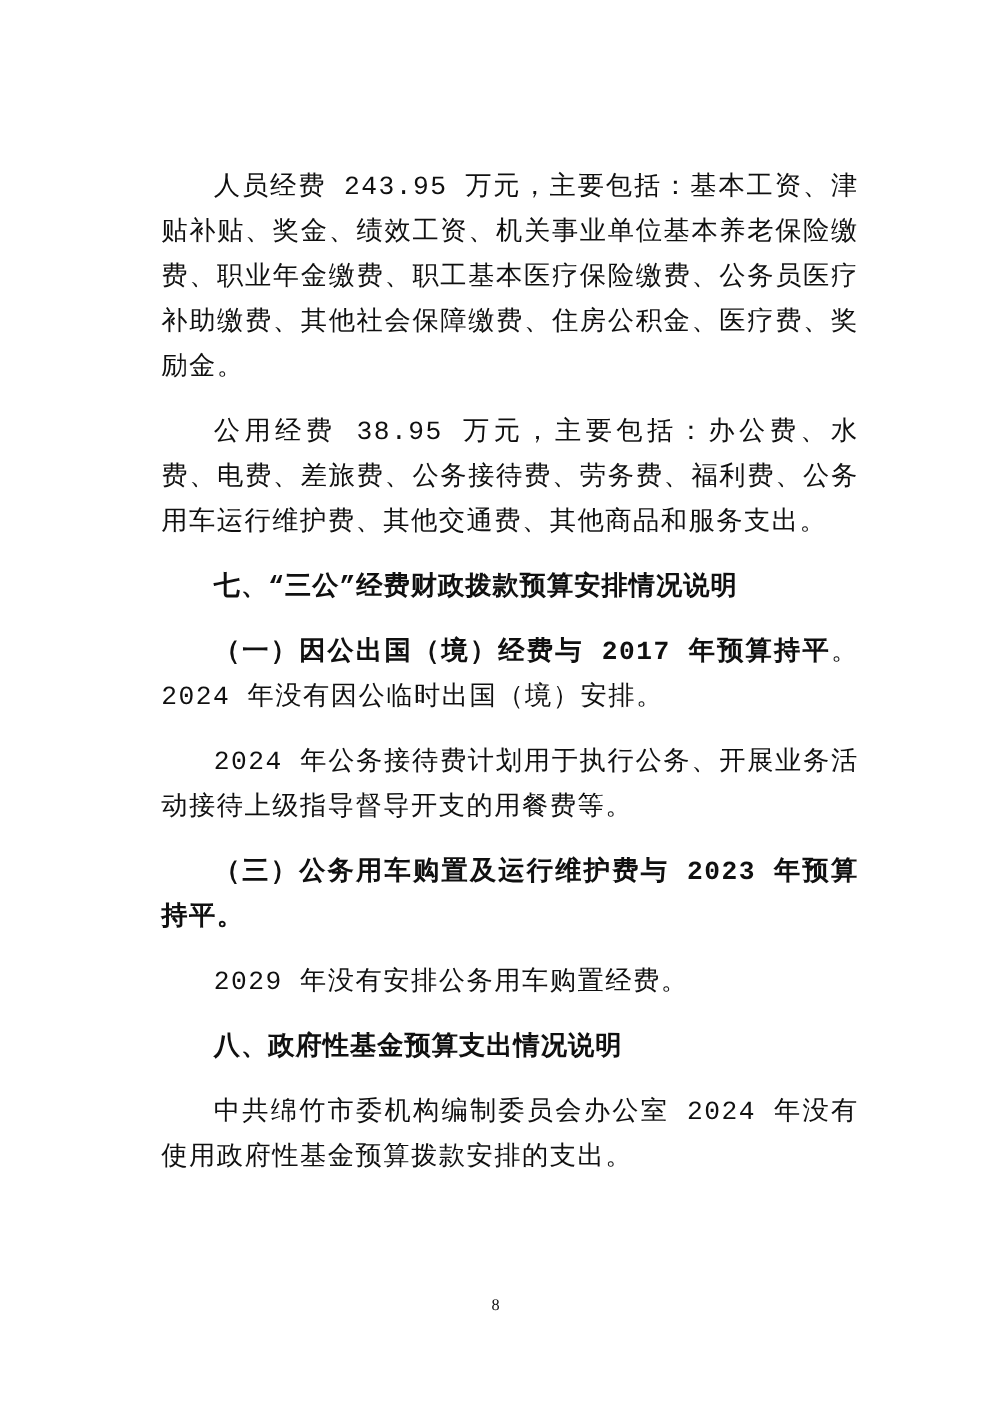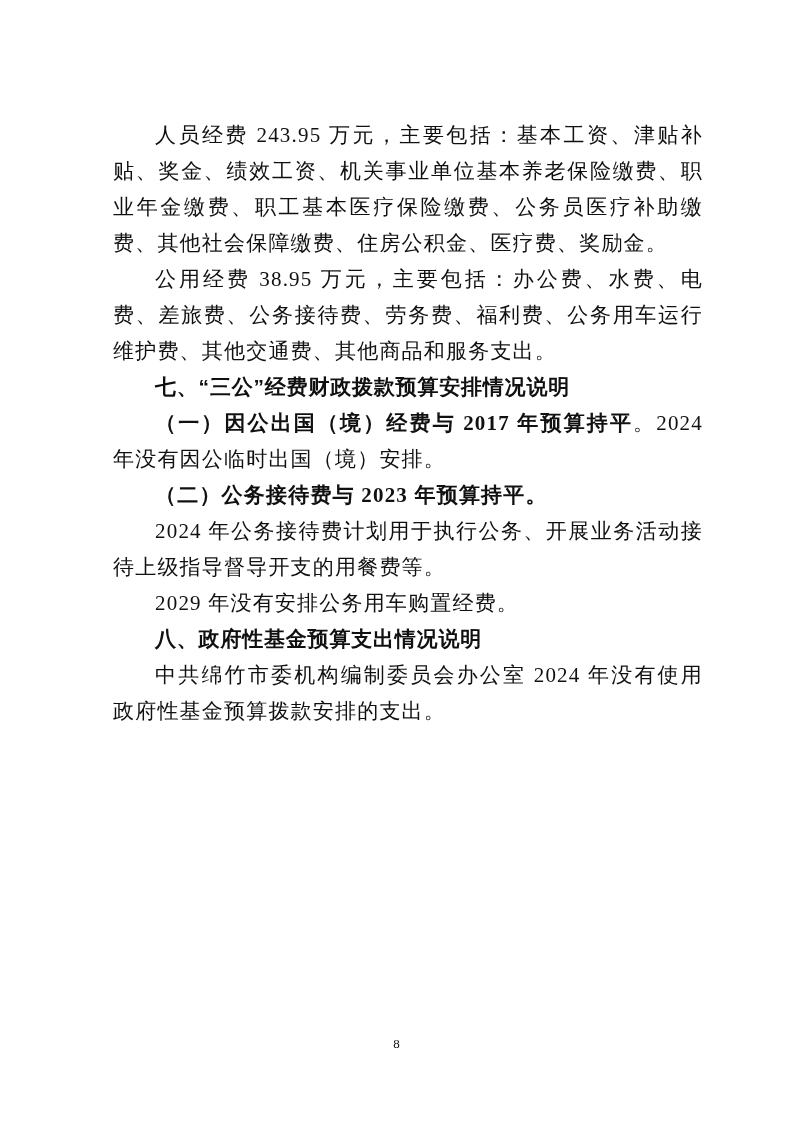--- a/index.html
+++ b/index.html
@@ -21,23 +21,24 @@
     left: 113px;
     top: 117px;
     width: 590px;
     font-size: 21px;
     line-height: 36px;
     letter-spacing: 1.2px;
     text-align: justify;
     text-justify: inter-ideograph;
   }
   .content p {
-    margin: 0;
+    margin: 16px;
     padding: 0;
     text-indent: 2em;
+    font-family: Liberation Mono, monospace;
   }
   .heading {
     font-family: "Liberation Sans", "DejaVu Sans", sans-serif;
     font-weight: 700;
     letter-spacing: 0.8px;
   }
   .subbold {
     font-weight: 700;
   }
   .footer {
@@ -54,20 +55,20 @@
 </style>
 </head>
 <body>
 
 <div class="page">
   <div class="content">
     <p>人员经费 243.95 万元，主要包括：基本工资、津贴补贴、奖金、绩效工资、机关事业单位基本养老保险缴费、职业年金缴费、职工基本医疗保险缴费、公务员医疗补助缴费、其他社会保障缴费、住房公积金、医疗费、奖励金。</p>
     <p>公用经费 38.95 万元，主要包括：办公费、水费、电费、差旅费、公务接待费、劳务费、福利费、公务用车运行维护费、其他交通费、其他商品和服务支出。</p>
     <p class="heading">七、“三公”经费财政拨款预算安排情况说明</p>
     <p><span class="subbold">（一）因公出国（境）经费与 2017 年预算持平</span><span>。2024 年没有因公临时出国（境）安排。</span></p>
-    <p class="subbold">（二）公务接待费与 2023 年预算持平。</p>
     <p>2024 年公务接待费计划用于执行公务、开展业务活动接待上级指导督导开支的用餐费等。</p>
+    <p class="subbold">（三）公务用车购置及运行维护费与 2023 年预算持平。</p>
     <p>2029 年没有安排公务用车购置经费。</p>
     <p class="heading">八、政府性基金预算支出情况说明</p>
     <p>中共绵竹市委机构编制委员会办公室 2024 年没有使用政府性基金预算拨款安排的支出。</p>
   </div>
   <div class="footer">8</div>
 </div>
 
 </body></html>

